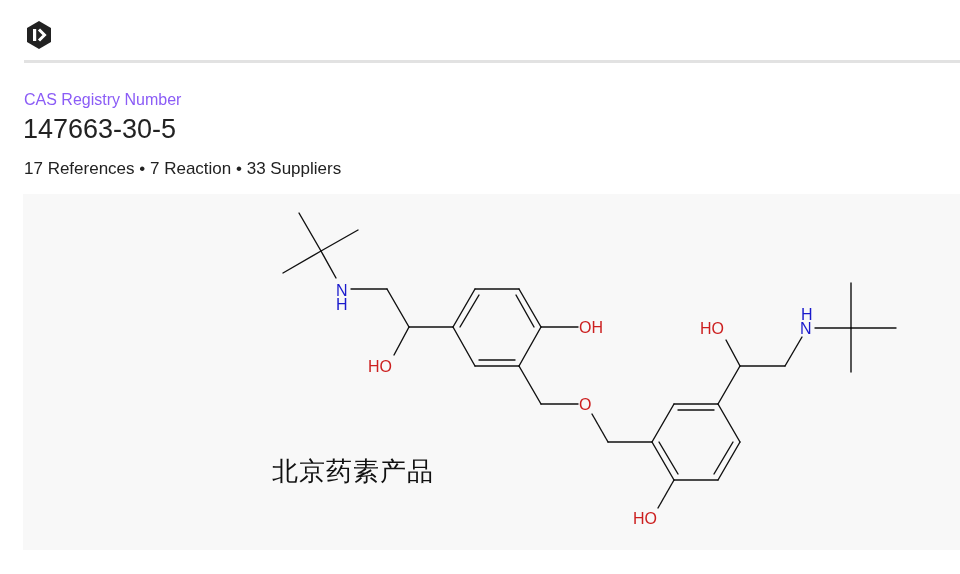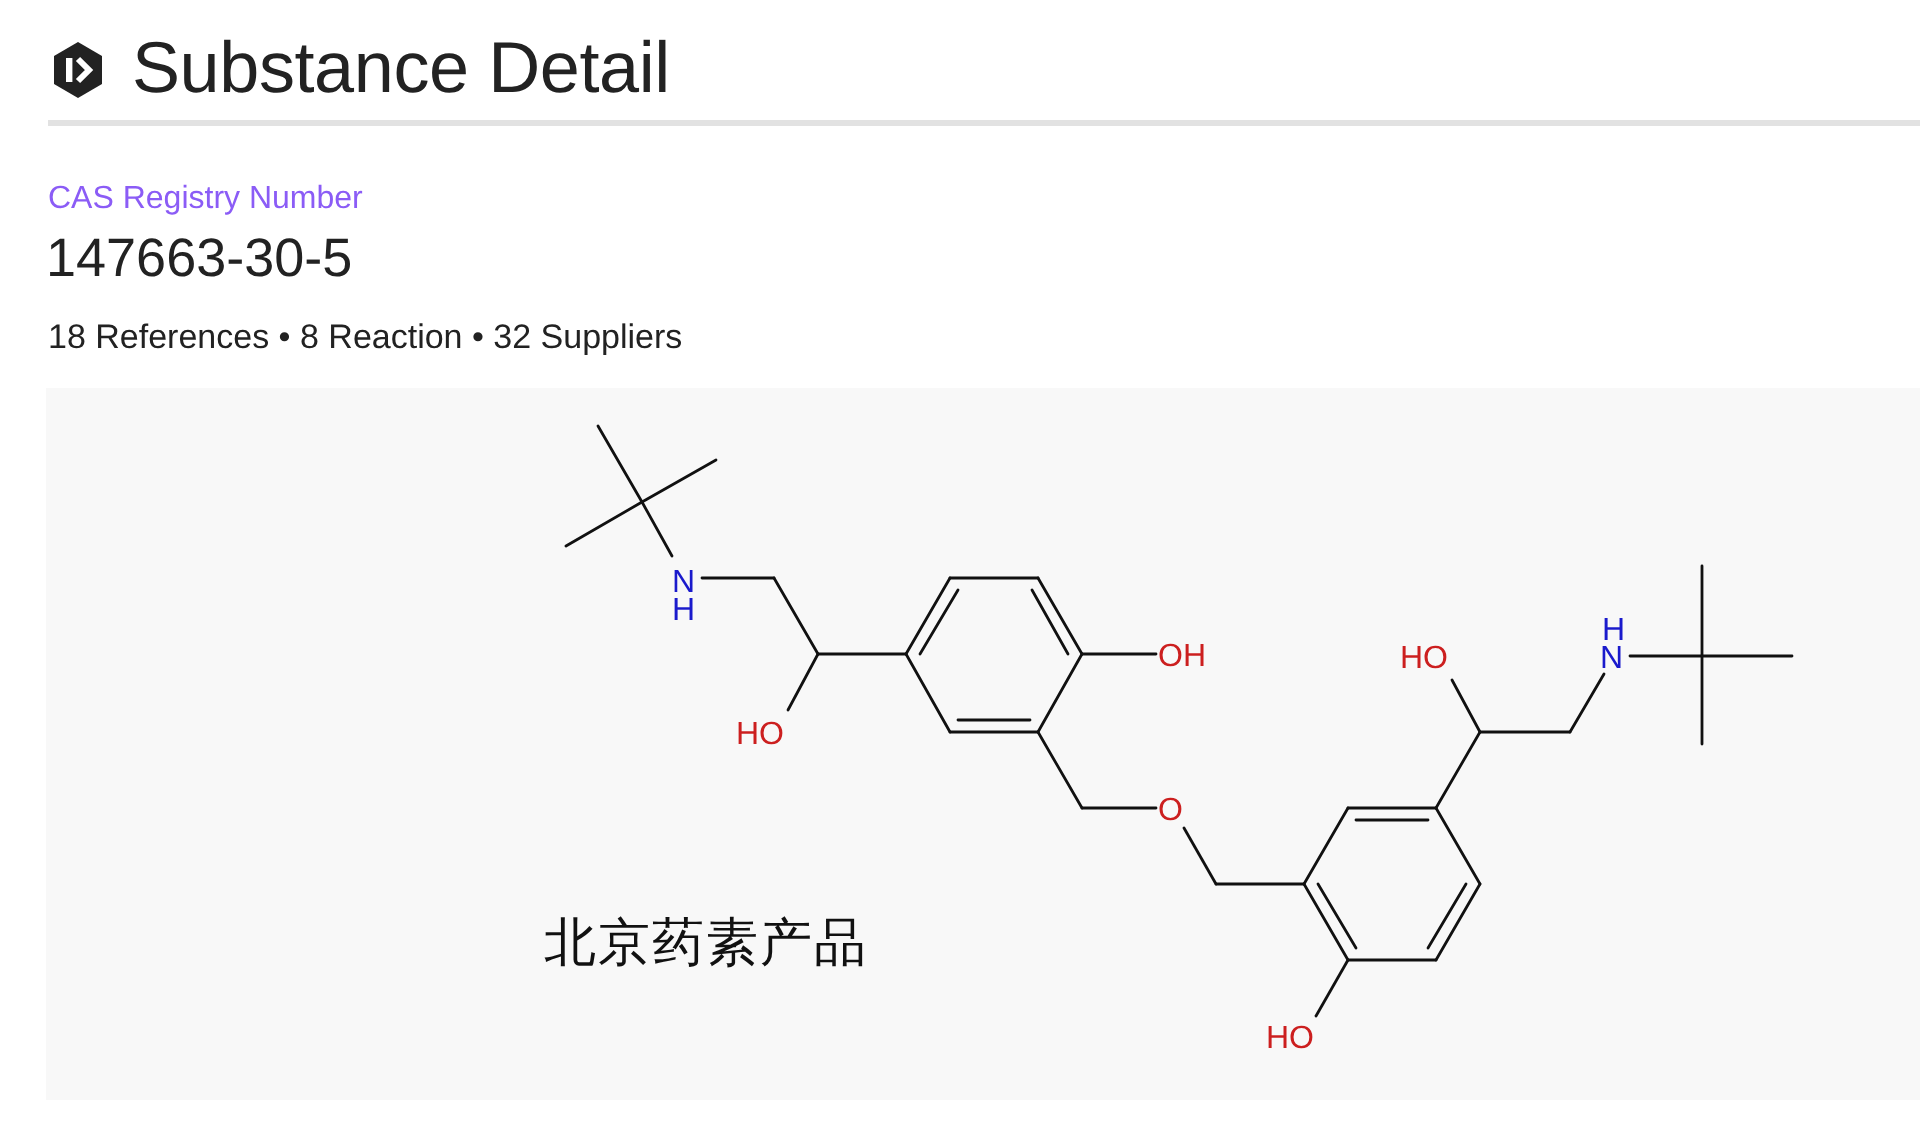--- a/index.html
+++ b/index.html
@@ -42,29 +42,28 @@
   </style>
 </head>
 <body>
 
 <div class="header">
   <svg class="logo" viewBox="0 0 30 30">
     <polygon points="15,1 27,8 27,22 15,29 3,22 3,8" fill="#222222"></polygon>
     <rect x="9" y="9" width="3.2" height="12" fill="#ffffff"></rect>
     <polyline points="15,9.5 20.5,15 15,20.5" fill="none" stroke="#ffffff" stroke-width="3"></polyline>
   </svg>
-  <span class="page-title">Substance Detail</span>
 </div>
 <div class="divider"></div>
 
 <div class="cas-label">CAS Registry Number</div>
 <div class="cas-number">147663-30-5</div>
 
 <div class="stats">
-  <a>18 References</a><span> • </span><a>8 Reaction</a><span> • </span><a>32 Suppliers</a>
+  <a>17 References</a><span> • </span><a>7 Reaction</a><span> • </span><a>33 Suppliers</a>
 </div>
 
 <div class="structure-panel">
 
   <svg class="structure-svg" width="937" height="356" viewBox="0 0 937 356">
     <g transform="translate(-23,-194)" stroke="#111111" stroke-width="1.4" fill="none" stroke-linecap="round">
 
       <line x1="321" y1="251" x2="299" y2="213"></line>
       <line x1="321" y1="251" x2="358" y2="230"></line>
       <line x1="321" y1="251" x2="283" y2="273"></line>

